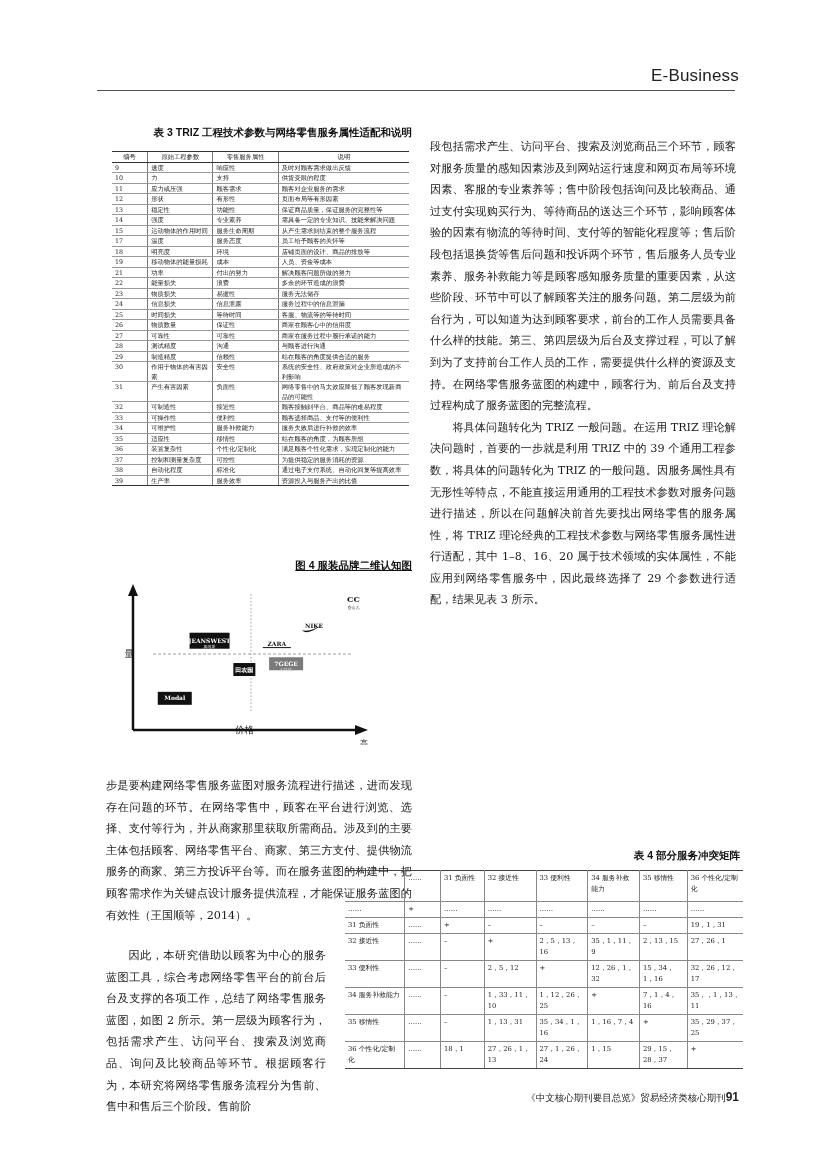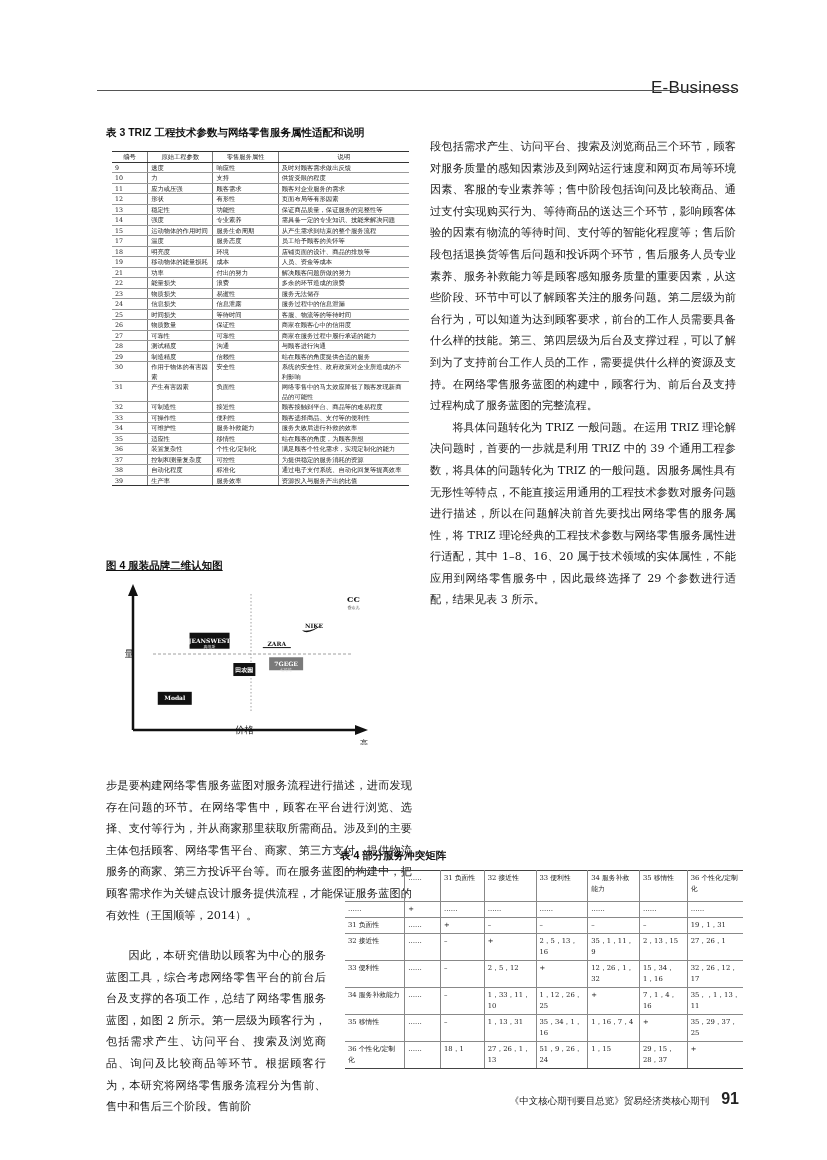--- a/index.html
+++ b/index.html
@@ -1,26 +1,26 @@
 <!DOCTYPE html>
 <html><head>
 <meta charset="utf-8">
 <style>
   html, body { margin: 0; padding: 0; background: #ffffff; }
   body { width: 827px; height: 1160px; position: relative; overflow: hidden;
          font-family: "DejaVu Serif", "Liberation Serif", serif; color: #1a1a1a; }
 
   .header-title { position: absolute; right: 88px; top: 66px; font-family: "Liberation Sans", sans-serif;
-                  font-size: 17px; color: #222; letter-spacing: 0.2px; margin-top: 12px; }
+                  font-size: 17px; color: #222; letter-spacing: 0.2px; }
   .header-rule { position: absolute; left: 97px; width: 638px; top: 90px; height: 1px; background: #555; }
 
   .col-left { position: absolute; left: 106px; width: 306px; margin-top: 44px; }
   .col-right { position: absolute; left: 430px; width: 306px; }
 
-  .caption { font-family: "Liberation Sans", sans-serif; font-weight: bold; font-size: 10.5px; text-align: left; color: #111; }
+  .caption { font-family: "Liberation Sans", sans-serif; font-weight: bold; font-size: 10.5px; text-align: right; color: #111; }
 
   
   .t3-wrap { position: absolute; left: 112px; top: 151px; width: 297px; }
   table.t3 { border-collapse: collapse; width: 100%; font-size: 6.3px; line-height: 9.5px; }
   table.t3 th, table.t3 td { border-left: 1px solid #777; padding: 0 3px; vertical-align: top; text-align: left; font-weight: normal; }
   table.t3 th:first-child, table.t3 td:first-child { border-left: none; }
   table.t3 th { border-bottom: 1px solid #333; text-align: center; border-top: 1px solid #333; }
   table.t3 td { border-bottom: 1px solid #999; }
   table.t3 tr:last-child td { border-bottom: 1px solid #333; }
   .t3 col.c1 { width: 12%; } .t3 col.c2 { width: 22%; } .t3 col.c3 { width: 22%; } .t3 col.c4 { width: 44%; }
@@ -38,21 +38,21 @@
   .t4-caption { position: absolute; left: 340px; width: 400px; top: 849px; }
   .t4-wrap { position: absolute; left: 345px; top: 870px; width: 398px; }
   table.t4 { border-collapse: collapse; width: 100%; font-size: 6.8px; line-height: 11px; }
   table.t4 td { border: 1px solid #888; border-top: none; padding: 2px 3px; vertical-align: top; }
   table.t4 tr:first-child td { border-top: 1px solid #444; }
   table.t4 tr td:first-child { border-left: none; }
   table.t4 tr td:last-child { border-right: none; }
   table.t4 tr:last-child td { border-bottom: 1px solid #444; }
 
   .footer { position: absolute; right: 88px; top: 1090px; font-family: "Liberation Sans", sans-serif; font-size: 9.5px; color: #222; }
-  .footer .pg { font-weight: bold; font-size: 16px; margin-left: 12px; }
+  .footer .pg { font-weight: bold; font-size: 12px; }
 </style>
 </head>
 <body>
 
 <div class="header-title">E-Business</div>
 <div class="header-rule"></div>
 
 <div class="caption" style="position:absolute; left:106px; width:306px; top:126px;">表 3  TRIZ 工程技术参数与网络零售服务属性适配和说明</div>
 <div class="t3-wrap">
   <table class="t3">
@@ -382,21 +382,21 @@
           <td>35，34，1，16</td>
           <td>1，16，7，4</td>
           <td>+</td>
           <td>35，29，37，25</td>
         </tr>
         <tr>
           <td>36 个性化/定制化</td>
           <td>……</td>
           <td>18，1</td>
           <td>27，26，1，13</td>
-          <td>51，9，26，24</td>
+          <td>27，1，26，24</td>
           <td>1，15</td>
           <td>29，15，28，37</td>
           <td>+</td>
         </tr>
       </tbody>
     </table>
 </div>
 
 <div class="footer">
   <span>《中文核心期刊要目总览》贸易经济类核心期刊</span><span class="pg">91</span>

